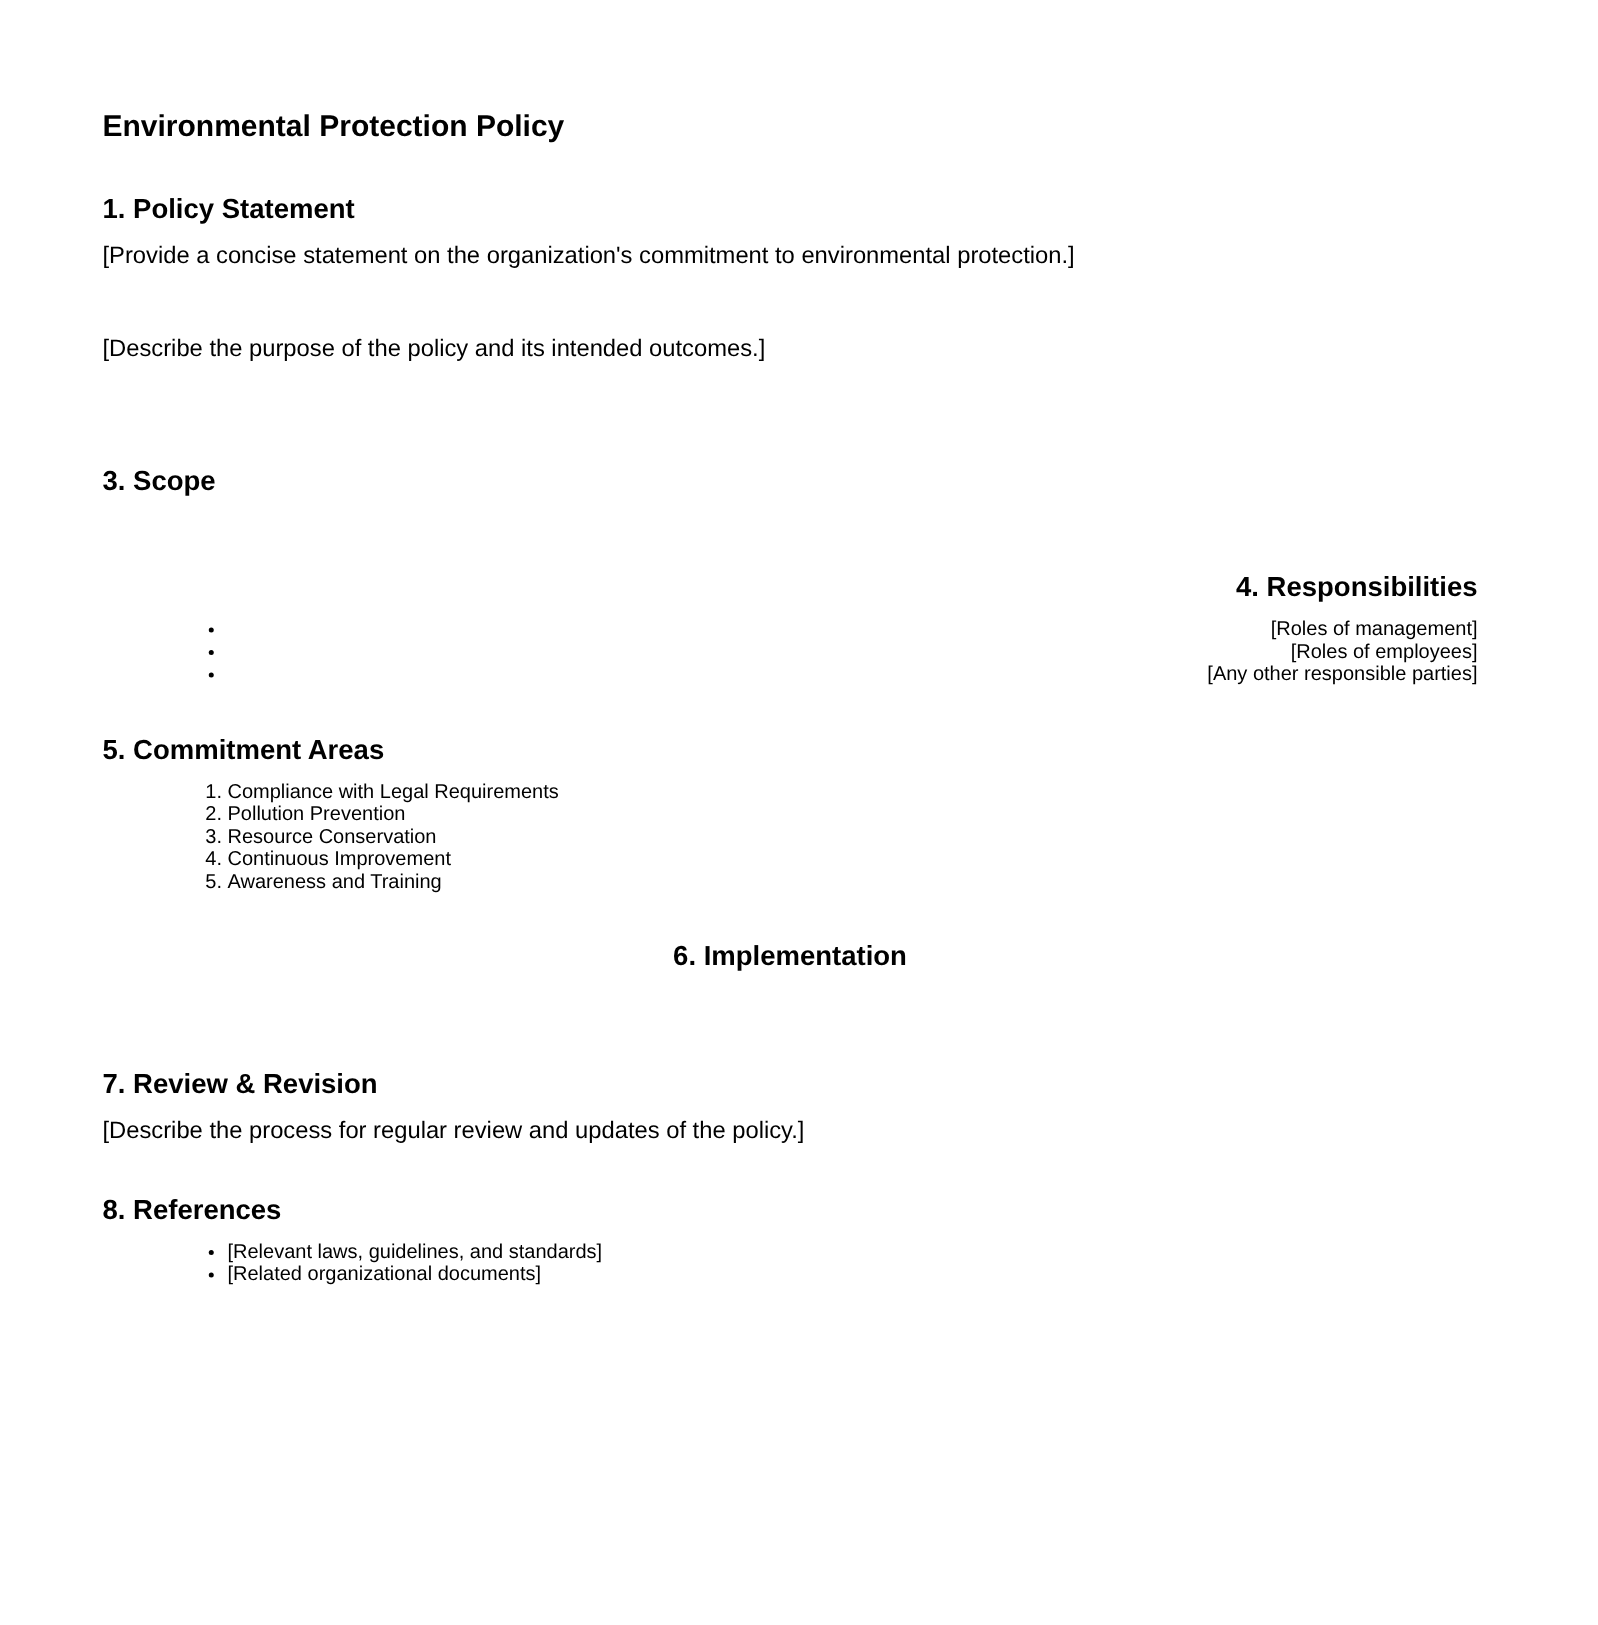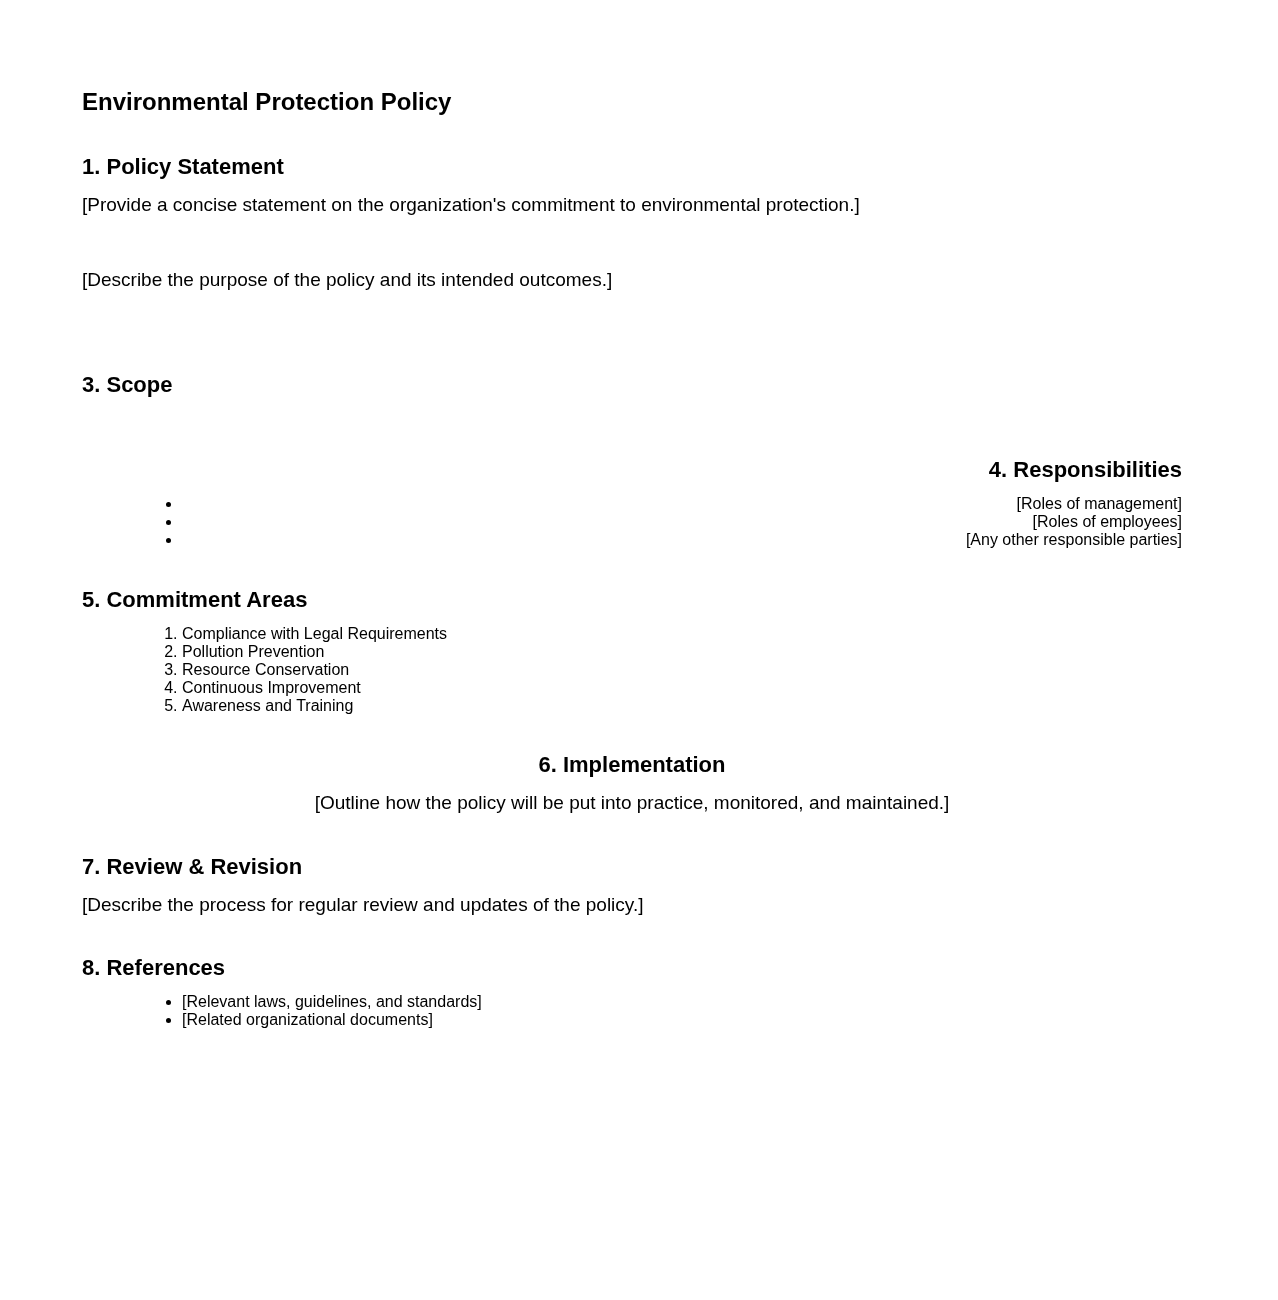--- a/index.html
+++ b/index.html
@@ -84,21 +84,20 @@
       <li>Compliance with Legal Requirements</li>
       <li>Pollution Prevention</li>
       <li>Resource Conservation</li>
       <li>Continuous Improvement</li>
       <li>Awareness and Training</li>
     </ol>
   </div>
 
   <div class="section" style="top:752px;text-align:center;">
     <h2>6. Implementation</h2>
-    <p>[Outline how the policy will be put into practice, monitored, and maintained.]</p>
   </div>
 
   <div class="section" style="top:854px;">
     <h2>7. Review &amp; Revision</h2>
     <p>[Describe the process for regular review and updates of the policy.]</p>
   </div>
 
   <div class="section" style="top:955px;">
     <h2>8. References</h2>
     <ul>

